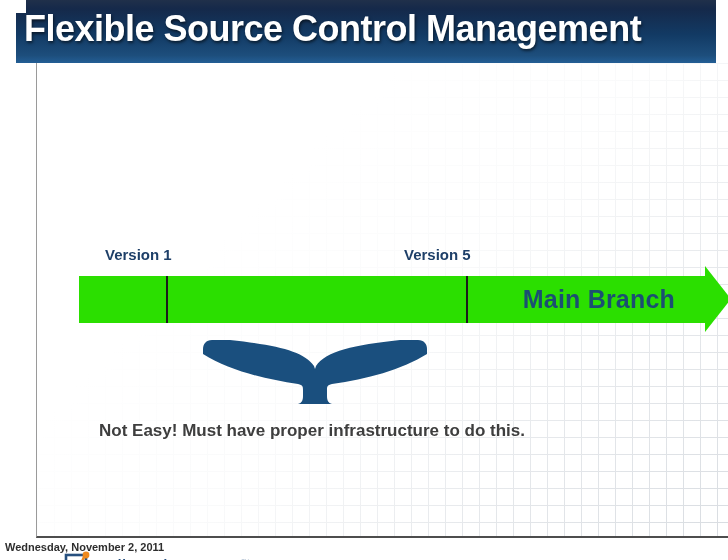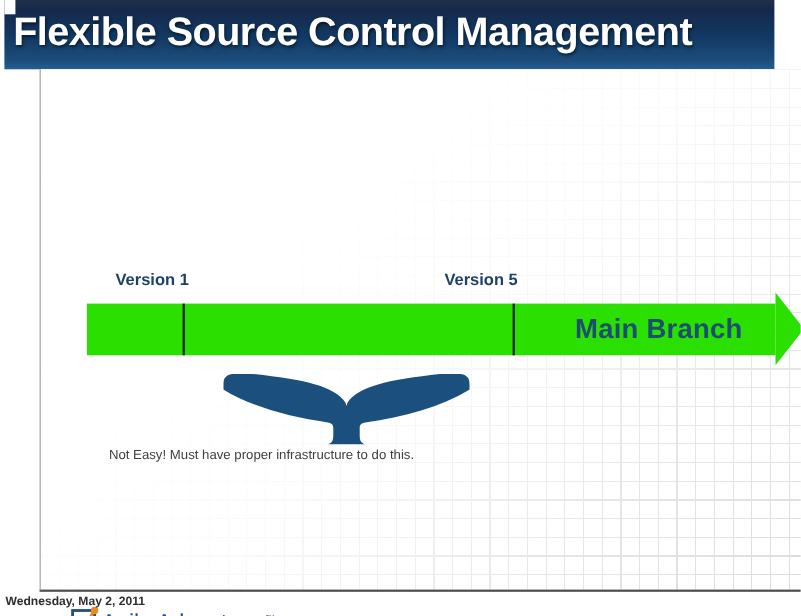--- a/index.html
+++ b/index.html
@@ -6,21 +6,21 @@
   html, body { background: #fff; }
   .page {
     position: relative;
     width: 728px; height: 560px;
     background: #fff;
     font-family: "Liberation Sans", sans-serif;
     overflow: hidden;
   }
   
   .titlebar {
-    position: absolute; left: 4px; top: 0; width: 700px; height: 63px;
+    position: absolute; left: 16px; top: 0; width: 700px; height: 63px;
     background: linear-gradient(180deg, #20304a 0%, #15294a 14%, #123a64 55%, #1d4e7c 88%, #235e95 100%);
     text-align: center;
   }
   .corner-notch {
     position: absolute; left: 0; top: 0; width: 10px; height: 13px; background: #fff;
   }
   .slide-title {
     position: absolute; left: 8px; top: 8px;
     color: #fff; font-size: 36px; font-weight: bold; letter-spacing: -0.5px;
     text-shadow: 1px 2px 3px rgba(0,0,0,0.55);
@@ -61,22 +61,22 @@
   .tick2 { left: 429px; }
   .main-branch-label {
     position: absolute; left: 42px; top: 213px; width: 626px; height: 49px;
     line-height: 47px; text-align: right; padding-right: 30px;
     font-size: 25px; font-weight: bold; color: #1b4f72; letter-spacing: 0.2px;
   }
   .brace-svg {
     position: absolute; left: 166px; top: 277px; width: 224px; height: 64px;
   }
   .note-text {
-    position: absolute; left: 62px; top: 343px;
-    font-size: 12px; font-weight: normal; color: #3e3e3e; white-space: nowrap;
+    position: absolute; left: 62px; top: 358px;
+    font-size: 17px; font-weight: bold; color: #3e3e3e; white-space: nowrap;
   }
   
   .logo-icon {
     position: absolute; left: 27px; top: 488px; width: 27px; height: 27px;
   }
   .logo-name {
     position: absolute; left: 55px; top: 492px;
     font-size: 21px; color: #27507f; letter-spacing: -0.2px; white-space: nowrap;
   }
   .logo-name sup { font-size: 9px; }
@@ -114,15 +114,15 @@
 
     <svg class="logo-icon" viewBox="0 0 27 27" aria-hidden="true">
       <rect x="2" y="4" width="20" height="20" fill="#ffffff" stroke="#27507f" stroke-width="2.6"></rect>
       <path d="M5 22 Q15 19 20 6" fill="none" stroke="#ef8a1e" stroke-width="2.6" stroke-linecap="round"></path>
       <circle cx="22" cy="4" r="3.4" fill="#ef8a1e"></circle>
     </svg>
     <div class="logo-name"><span>Agile Advantage</span><sup>™</sup></div>
 
   </main>
 
-  <footer class="date-caption">Wednesday, May 2, 2011</footer>
+  <footer class="date-caption">Wednesday, November 2, 2011</footer>
 
 </div>
 
 </body></html>

